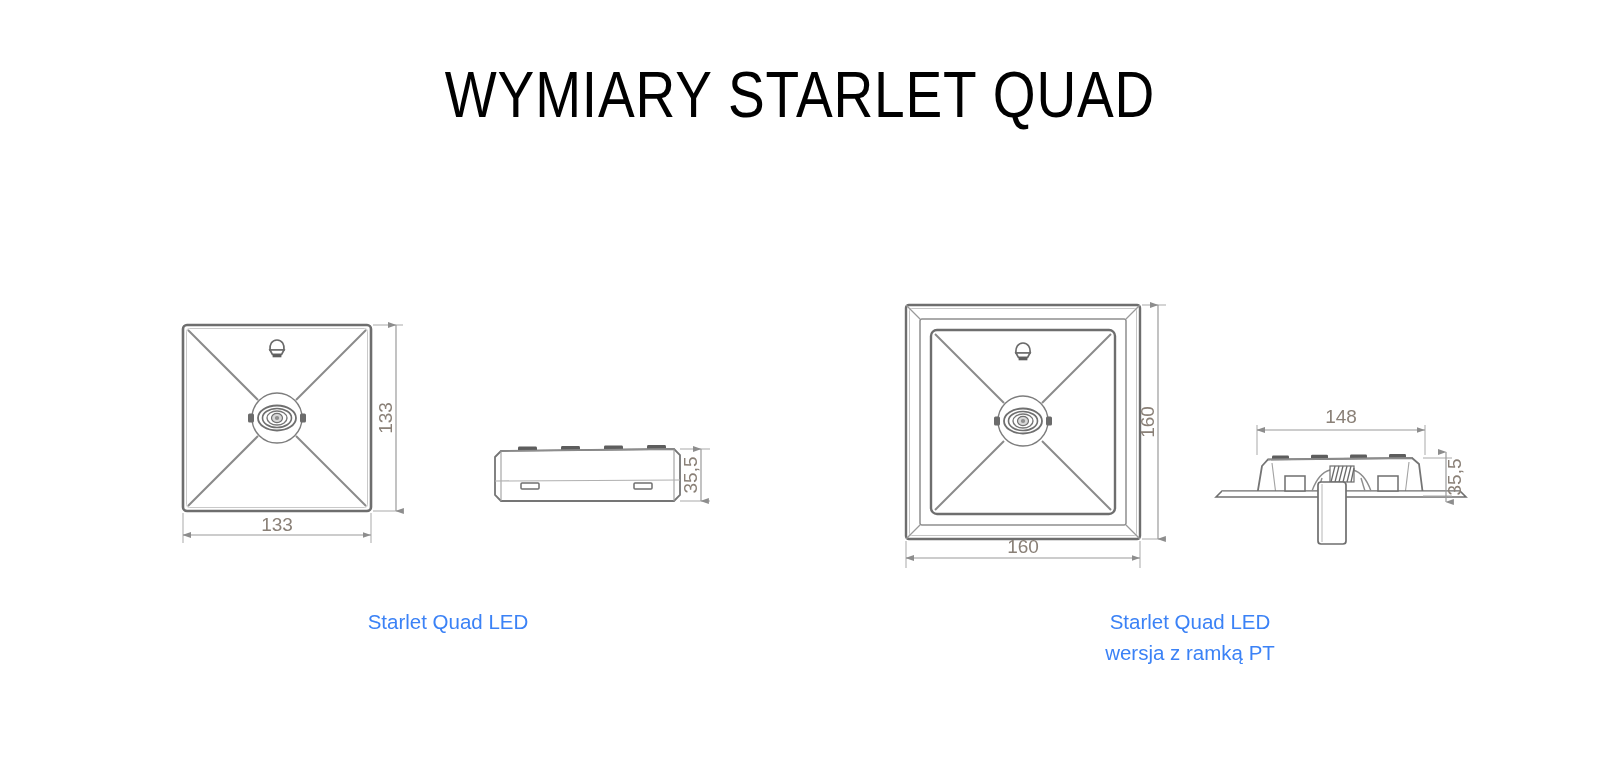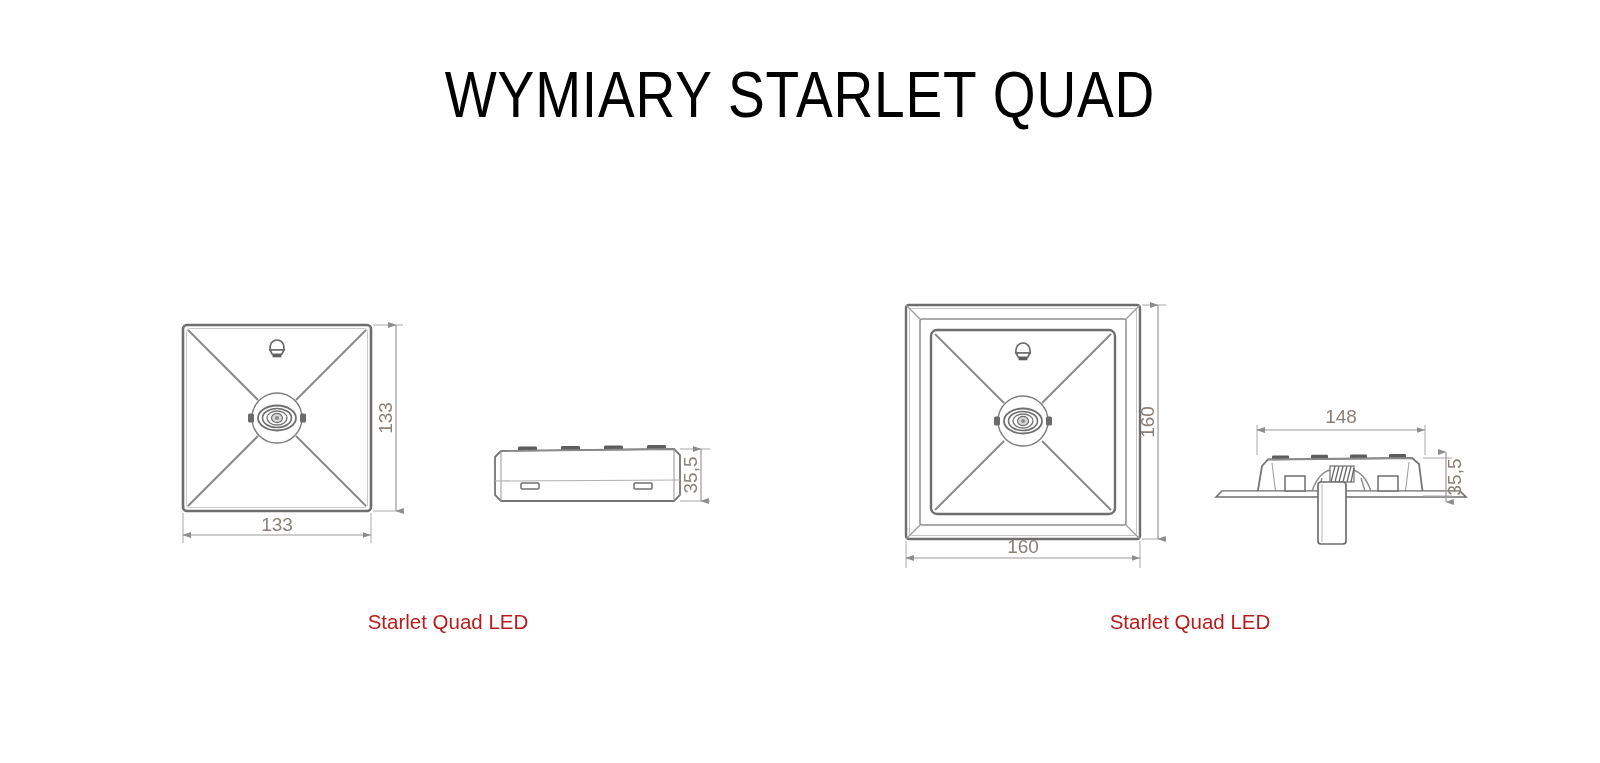--- a/index.html
+++ b/index.html
@@ -41,21 +41,21 @@
     height: 763px;
   }
 
   
   .caption {
     position: absolute;
     text-align: center;
     font-family: "Liberation Sans", sans-serif;
     font-size: 20.5px;
     font-weight: 400;
-    color: #b91c1c;
+    color: #3b82f6;
     line-height: 31px;
     white-space: nowrap;
   }
   #caption-left {
     left: 248px;
     top: 606px;
     width: 400px;
   }
   #caption-right {
     left: 990px;
@@ -271,13 +271,14 @@
   </g>
 </svg>
 </div>
 
 <div class="caption" id="caption-left">
   <div>Starlet Quad LED</div>
 </div>
 
 <div class="caption" id="caption-right">
   <div>Starlet Quad LED</div>
+  <div>wersja z ramką PT</div>
 </div>
 
 </body></html>

